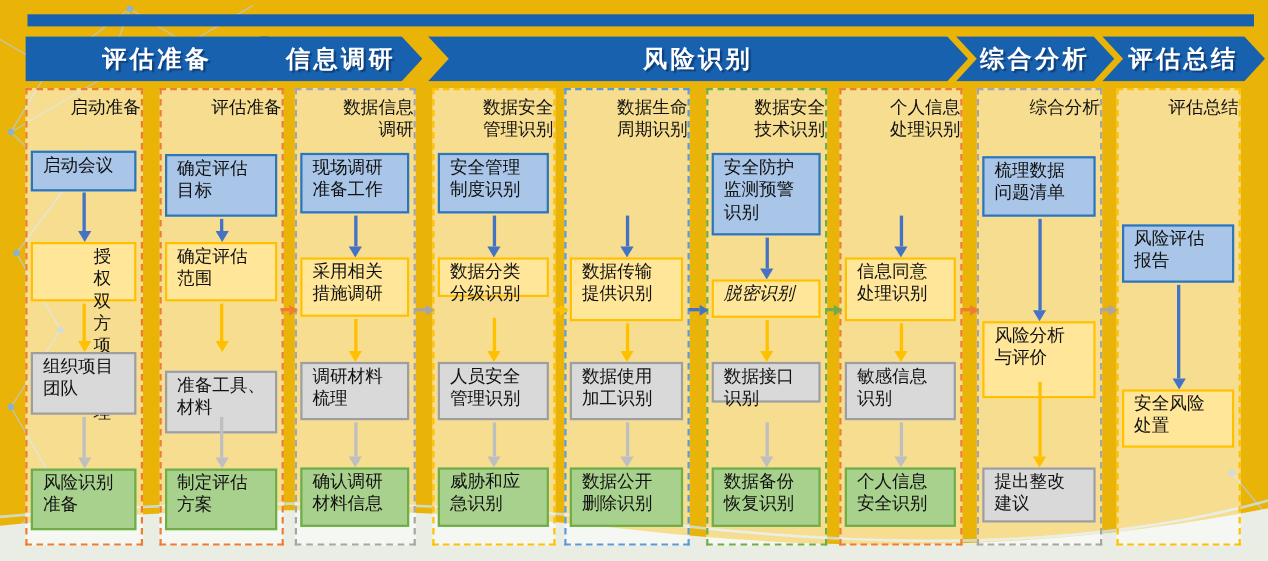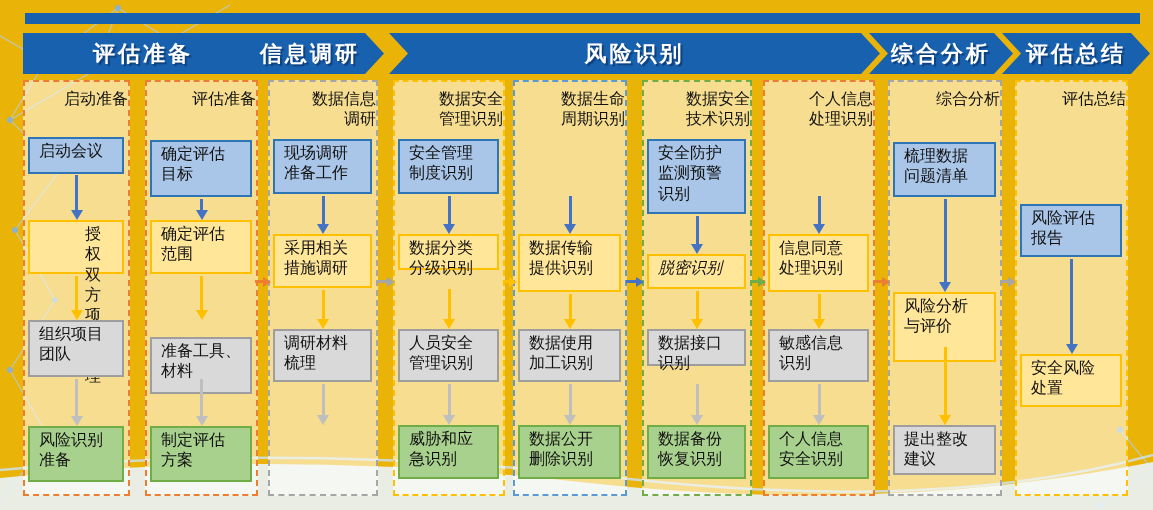--- a/index.html
+++ b/index.html
@@ -146,20 +146,24 @@
     <div class="box b-yellow" style="top:152px;height:54px;">
         <span>采用相关
 措施调研</span>
       </div>
     <div class="varrow a-yellow" style="top:208px;height:29px;"></div>
     <div class="box b-gray" style="top:247px;height:53px;">
         <span>调研材料
 梳理</span>
       </div>
     <div class="varrow a-gray" style="top:302px;height:31px;"></div>
+    <div class="box b-green" style="top:343px;height:54px;">
+        <span>确认调研
+材料信息</span>
+      </div>
   </div>
 
   <div class="col" style="left:393px;width:112px;border-color:#FFC000;">
     <div class="col-title">数据安全
 管理识别</div>
     <div class="box b-blue" style="top:57px;height:55px;">
         <span>安全管理
 制度识别</span>
       </div>
     <div class="varrow a-blue" style="top:114px;height:28px;"></div>

